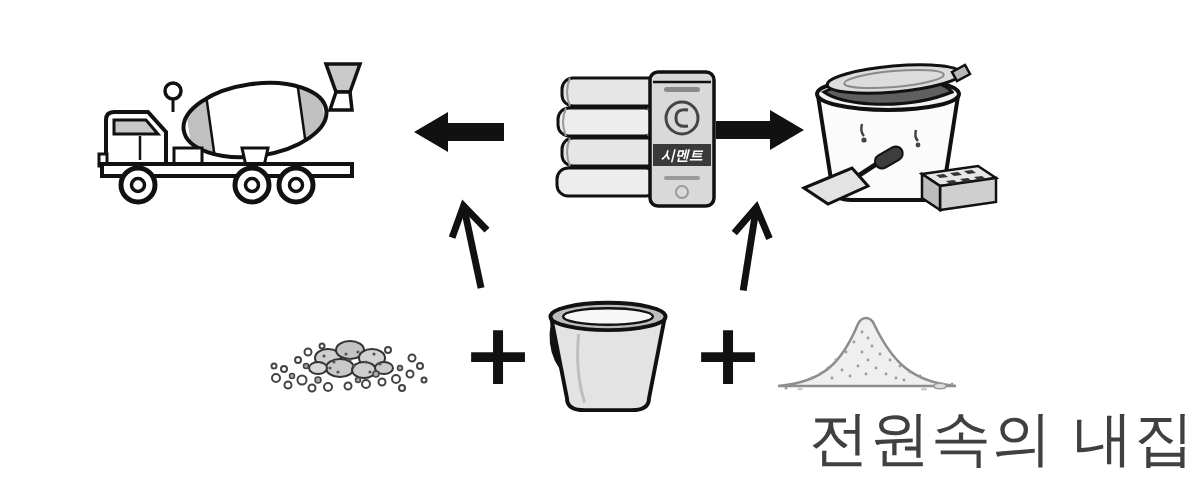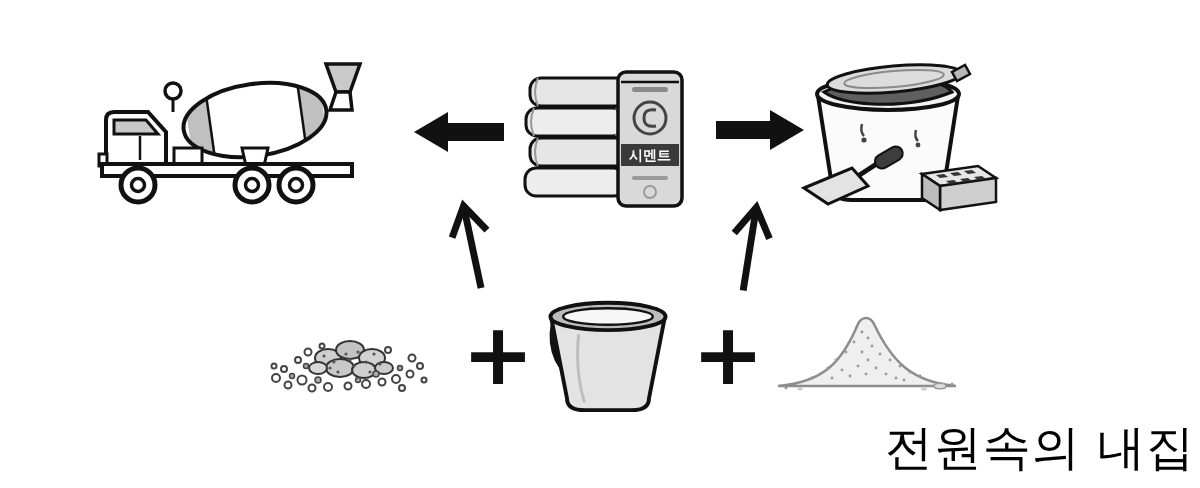--- a/index.html
+++ b/index.html
@@ -8,43 +8,43 @@
     width:1200px;height:488px;
     background:#fff;
     overflow:hidden;
     font-family:"Liberation Sans", sans-serif;
   }
   .abs{position:absolute;}
   svg{display:block;width:100%;height:100%;}
 
   .truck       {left:90px;  top:52px;  width:275px; height:155px;}
   .arrow-left  {left:412px; top:110px; width:92px;  height:44px;}
-  .cement      {left:520px; top:52px;  width:165px; height:160px;}
+  .cement      {left:552px; top:52px;  width:165px; height:160px;font-style:italic;}
   .arrow-right {left:716px; top:108px; width:90px;  height:44px;}
   .mortar      {left:800px; top:48px;  width:200px; height:185px;}
   .up1         {left:446px; top:198px; width:52px;  height:95px; transform:rotate(-12deg);}
   .up2         {left:724px; top:200px; width:52px;  height:95px; transform:rotate(9deg);}
   .gravel      {left:262px; top:322px; width:178px; height:78px;}
   .water       {left:540px; top:295px; width:135px; height:122px;}
   .sand        {left:772px; top:308px; width:190px; height:88px;}
 
   .plus{
     width:64px;height:84px;
     font-size:86px;line-height:80px;
     font-weight:bold;color:#111;
     text-align:center;
     font-family:"DejaVu Sans", sans-serif;
   }
   .plus1{left:462px; top:314px;}
   .plus2{left:692px; top:314px;}
 
   .watermark{
     right:5px; bottom:8px;
-    font-size:48px;
-    color:#000000;
+    font-size:60px;
+    color:#404040;
     letter-spacing:1px;
     white-space:nowrap;
     font-family:"DejaVu Sans", sans-serif;
   }
 </style>
 </head>
 <body>
 
 <div id="canvas">
 

